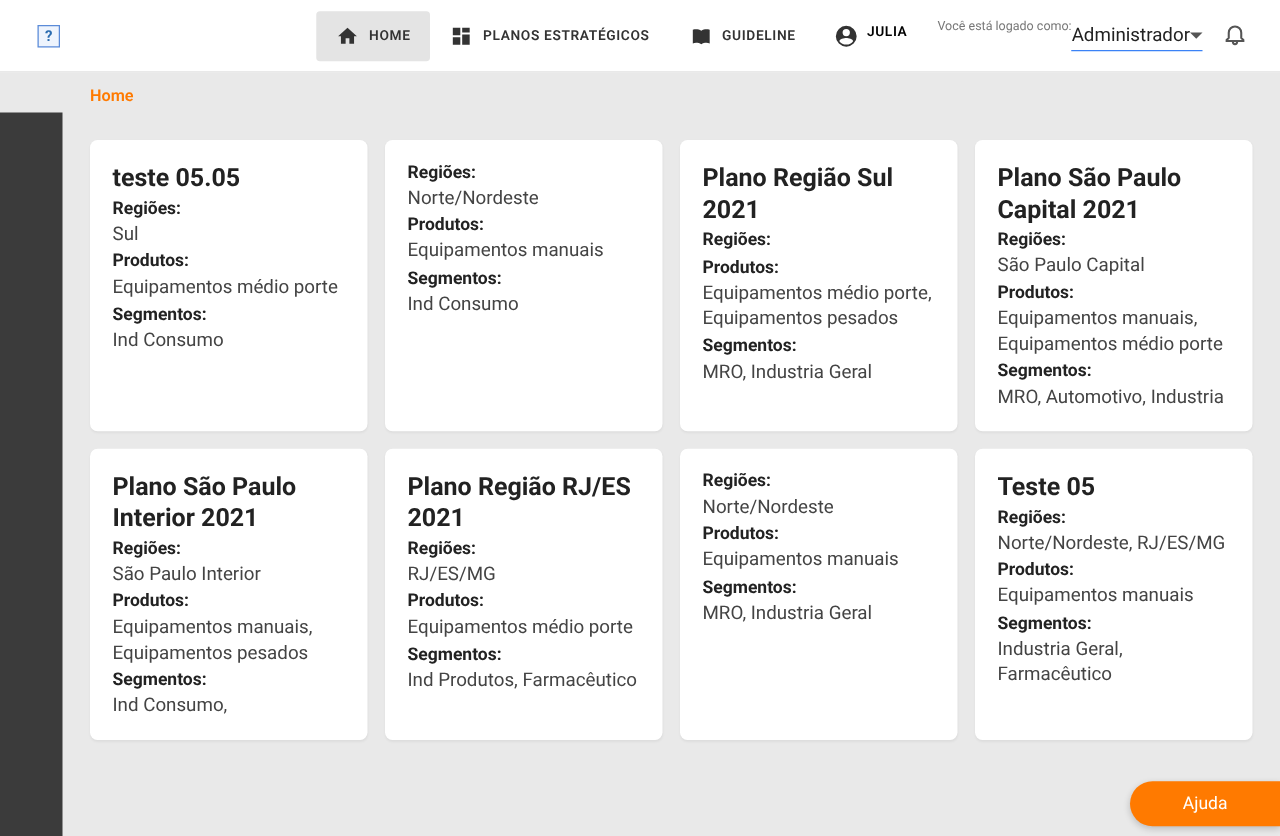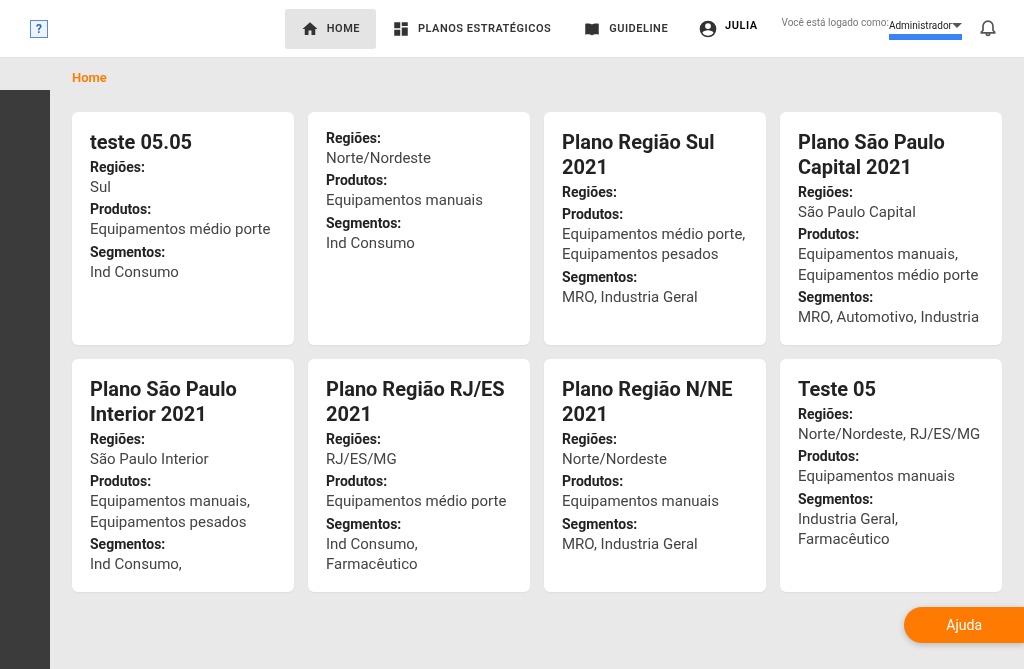--- a/index.html
+++ b/index.html
@@ -67,23 +67,23 @@
       display: flex;
       flex-direction: row;
       padding: 0 10px;
       min-width: 175px;
     }
     .role-label { font-size: 10px; color: #777; line-height: 1.2; }
     .role-select {
       display: flex;
       justify-content: space-between;
       align-items: center;
-      border-bottom: 6px solid #3b82f6;
+      border-bottom: 1px solid #3b82f6;
       padding: 3px 0;
-      font-size: 10px;
+      font-size: 15px;
       color: #222;
       cursor: pointer;
     }
     .caret-down { width: 0; height: 0; border-left: 5px solid transparent; border-right: 5px solid transparent; border-top: 5px solid #555; }
     .bell-wrap { padding: 0 6px; cursor: pointer; }
     .bell-icon { width: 20px; height: 20px; fill: none; stroke: #555; stroke-width: 2; }
     .breadcrumb-bar {
       padding: 12px 0 12px 72px;
       font-size: 13px;
       font-weight: 600;
@@ -136,21 +136,21 @@
     }
     .field-value {
       font-size: 15px;
       color: #444;
       line-height: 1.35;
     }
     .field-block {}
     .help-btn {
       position: absolute;
       right: 0;
-      bottom: 26px;
+      bottom: 8px;
       background: #ff7a00;
       color: #fff;
       font-size: 14px;
       padding: 10px 42px;
       border-radius: 18px 0 0 18px;
       box-shadow: 0 2px 6px rgba(0,0,0,0.2);
       cursor: pointer;
     }
   </style>
 </head>
@@ -284,25 +284,24 @@
           <div class="field-block">
             <div class="field-label">Regiões:</div>
             <div class="field-value">RJ/ES/MG</div>
           </div>
           <div class="field-block">
             <div class="field-label">Produtos:</div>
             <div class="field-value">Equipamentos médio porte</div>
           </div>
           <div class="field-block">
             <div class="field-label">Segmentos:</div>
-            <div class="field-value">Ind Consumo, Farmacêutico</div>
-          </div>
-        </div>
-        <div class="card">
-          <div class="card-title center">Plano Região N/NE 2021</div>
+            <div class="field-value">Ind Produtos, Farmacêutico</div>
+          </div>
+        </div>
+        <div class="card">
           <div class="field-block">
             <div class="field-label">Regiões:</div>
             <div class="field-value">Norte/Nordeste</div>
           </div>
           <div class="field-block">
             <div class="field-label">Produtos:</div>
             <div class="field-value">Equipamentos manuais</div>
           </div>
           <div class="field-block">
             <div class="field-label">Segmentos:</div>

